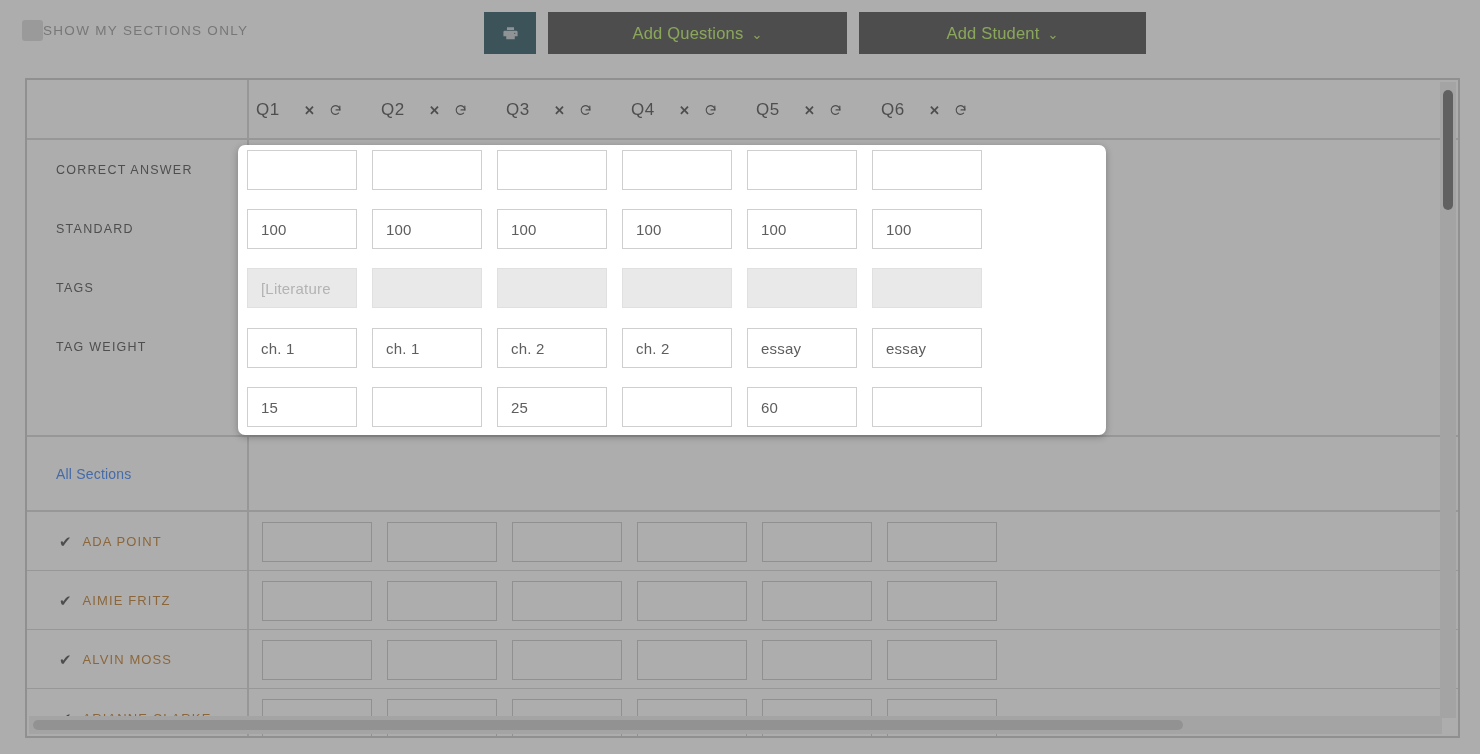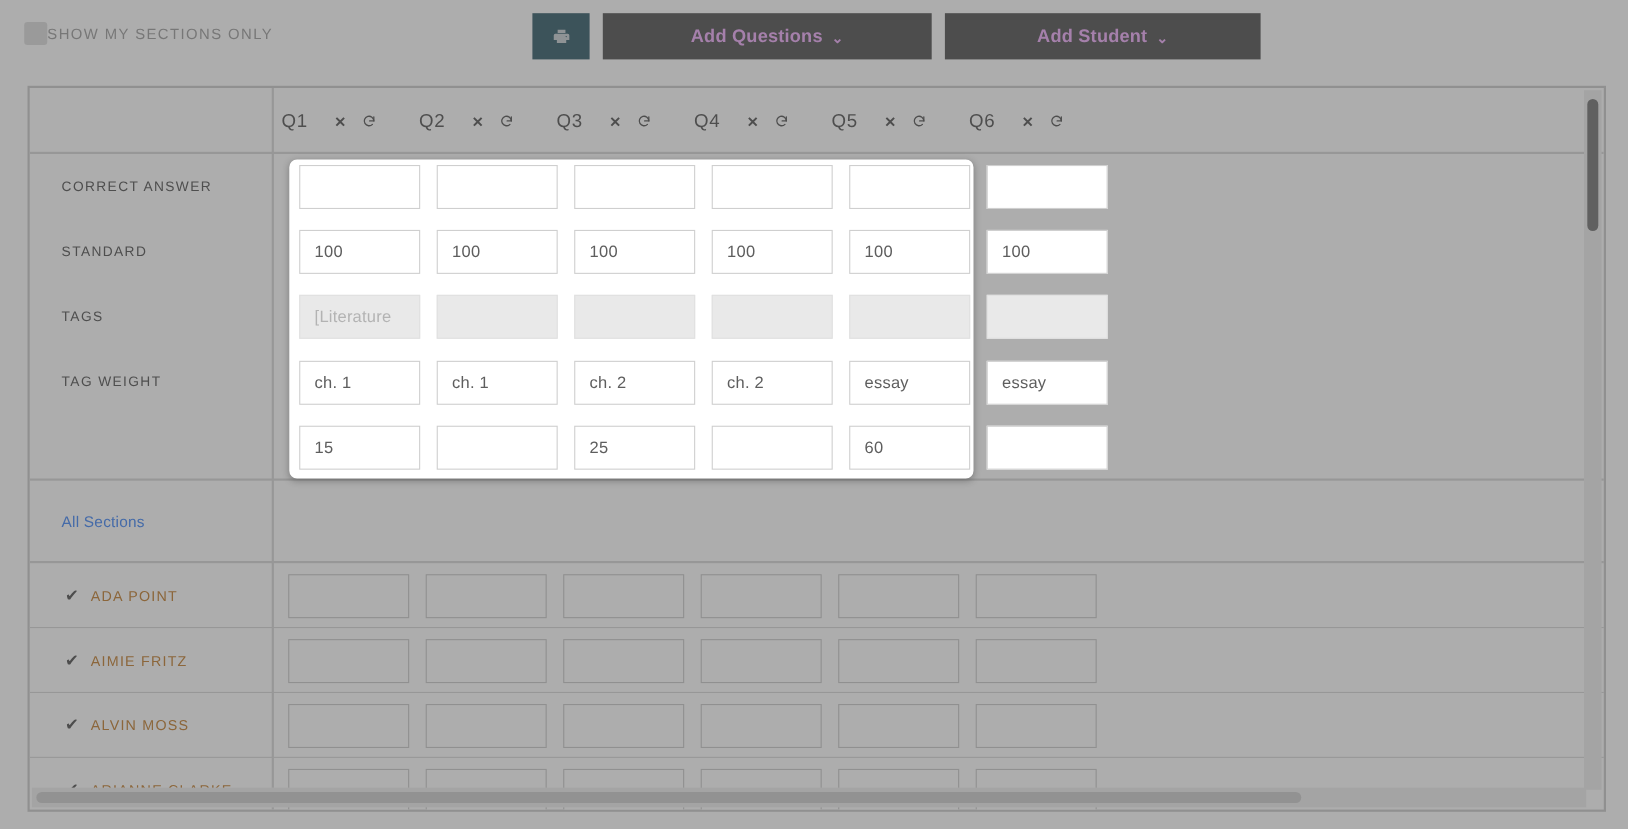--- a/index.html
+++ b/index.html
@@ -41,23 +41,23 @@
     letter-spacing: 1.3px;
     color: #9a9a9a;
     font-weight: 400;
     white-space: nowrap;
   }
 
   .btn {
     position: absolute;
     height: 42px;
     display: flex; align-items: center; justify-content: center;
-    color: #f0abfc;
+    color: #bef264;
     font-size: 16.5px;
-    font-weight: 700;
+    font-weight: 400;
     letter-spacing: .2px;
     white-space: nowrap;
     cursor: pointer;
     border: none;
     font-family: "Liberation Sans", sans-serif;
   }
   .btn-print {
     left: 484px; top: 12px;
     width: 52px;
     background: #2b5563;
@@ -155,22 +155,22 @@
   .attr-block-border {
     position: absolute;
     left: 0; top: 355px;
     width: 1435px; height: 2px;
     background: #d6d6d6;
   }
 
   
   .edit-panel {
     position: absolute;
-    left: 263px; top: 145px;
-    width: 622px; height: 290px;
+    left: 238px; top: 145px;
+    width: 868px; height: 290px;
     background: #ffffff;
     border: 4px solid #ffffff;
     border-radius: 7px;
     box-shadow: 0 2px 7px rgba(0,0,0,.28);
     z-index: 30;
   }
   .edit-grid {
     position: relative;
     width: 100%; height: 100%;
   }

